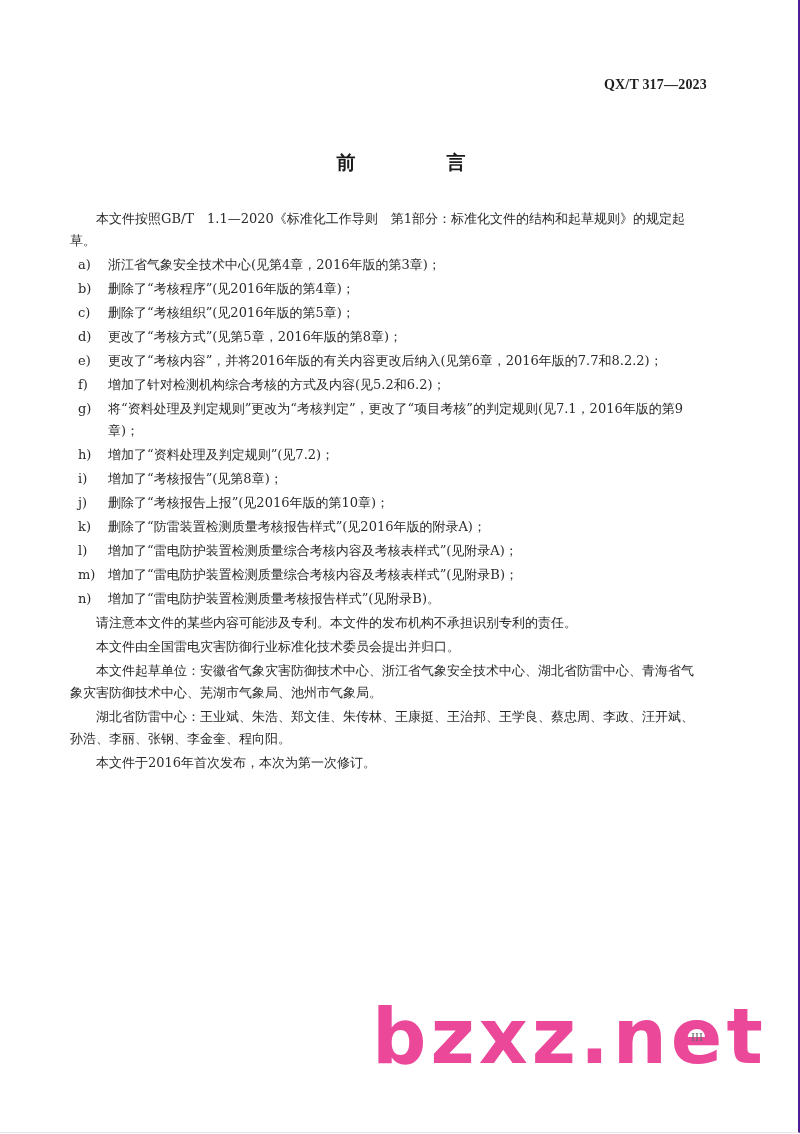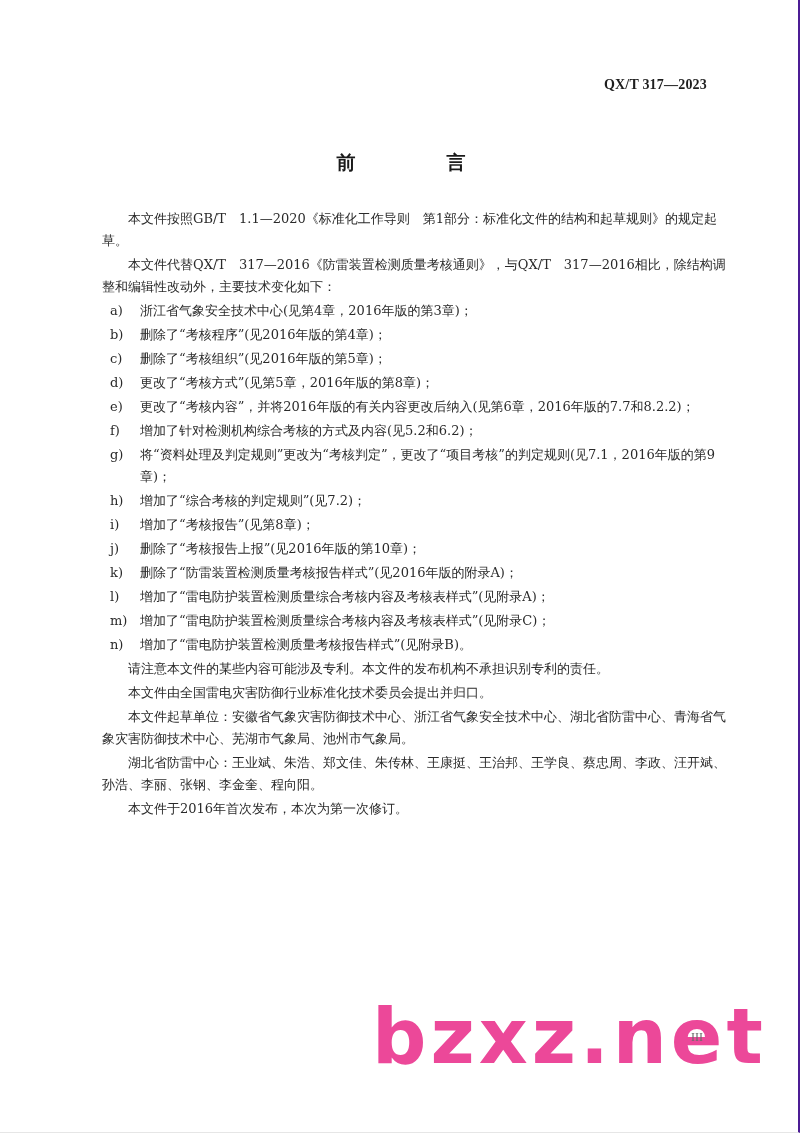--- a/index.html
+++ b/index.html
@@ -5,41 +5,40 @@
   html, body { margin: 0; padding: 0; background: #ffffff; }
   body { width: 800px; height: 1134px; position: relative; overflow: hidden;
          font-family: "DejaVu Serif", "Liberation Serif", serif; color: #2a2a2a; }
   .page { position: absolute; left: 0; top: 0; width: 798px; height: 1132px;
           border-right: 2px solid #4c1d95; border-bottom: 1px solid #e6e6e6; background: #fff; }
   .doc-id { position: absolute; right: 91px; top: 77px; font-family: "Liberation Serif", serif;
             font-weight: bold; font-size: 14px; color: #1e1e1e; letter-spacing: 0.2px; }
   .title { position: absolute; left: 0; right: 0; top: 150px; text-align: center;
            font-family: "DejaVu Sans", sans-serif; font-weight: bold; font-size: 19px; color: #1a1a1a;
            letter-spacing: 36px; padding-left: 40px; }
-  .body { position: absolute; left: 102px; width: 636px; top: 208px;
+  .body { position: absolute; left: 70px; width: 636px; top: 208px;
           font-size: 13px; line-height: 22px; }
   .p { text-indent: 26px; margin: 0 0 2px 0; }
   .li { display: flex; margin: 0 0 2px 0; padding-left: 8px; }
   .li .mark { width: 30px; flex: 0 0 30px; }
   .li .txt { flex: 1; }
   .watermark { position: absolute; left: 372px; top: 992px; font-family: "DejaVu Sans", sans-serif;
                font-weight: bold; font-size: 76px; color: #ec4899; letter-spacing: 4px; }
   .page-num { position: absolute; left: 691px; top: 1030px; font-family: "Liberation Serif", serif;
               font-size: 12px; color: #6a6a6a; }
 </style>
 </head>
 <body>
 
 <div class="page">
   <div class="doc-id">QX/T  317—2023</div>
   <div class="title">前　言</div>
 
   <div class="body">
     <p class="p">本文件按照GB/T　1.1—2020《标准化工作导则　第1部分：标准化文件的结构和起草规则》的规定起草。</p>
-    <p class="p">本文件代替QX/T　317—2016《防雷装置检测质量考核通则》，与QX/T　317—2016相比，除结构调整和编辑性改动外，主要技术变化如下：</p>
 
     <div>
       <div class="li">
           <span class="mark">a)</span>
           <span class="txt">浙江省气象安全技术中心(见第4章，2016年版的第3章)；</span>
         </div>
       <div class="li">
           <span class="mark">b)</span>
           <span class="txt">删除了“考核程序”(见2016年版的第4章)；</span>
         </div>
@@ -58,41 +57,41 @@
       <div class="li">
           <span class="mark">f)</span>
           <span class="txt">增加了针对检测机构综合考核的方式及内容(见5.2和6.2)；</span>
         </div>
       <div class="li">
           <span class="mark">g)</span>
           <span class="txt">将“资料处理及判定规则”更改为“考核判定”，更改了“项目考核”的判定规则(见7.1，2016年版的第9章)；</span>
         </div>
       <div class="li">
           <span class="mark">h)</span>
-          <span class="txt">增加了“综合考核的判定规则”(见7.2)；</span>
+          <span class="txt">增加了“资料处理及判定规则”(见7.2)；</span>
         </div>
       <div class="li">
           <span class="mark">i)</span>
           <span class="txt">增加了“考核报告”(见第8章)；</span>
         </div>
       <div class="li">
           <span class="mark">j)</span>
           <span class="txt">删除了“考核报告上报”(见2016年版的第10章)；</span>
         </div>
       <div class="li">
           <span class="mark">k)</span>
           <span class="txt">删除了“防雷装置检测质量考核报告样式”(见2016年版的附录A)；</span>
         </div>
       <div class="li">
           <span class="mark">l)</span>
           <span class="txt">增加了“雷电防护装置检测质量综合考核内容及考核表样式”(见附录A)；</span>
         </div>
       <div class="li">
           <span class="mark">m)</span>
-          <span class="txt">增加了“雷电防护装置检测质量综合考核内容及考核表样式”(见附录C)；</span>
+          <span class="txt">增加了“雷电防护装置检测质量综合考核内容及考核表样式”(见附录B)；</span>
         </div>
       <div class="li">
           <span class="mark">n)</span>
           <span class="txt">增加了“雷电防护装置检测质量考核报告样式”(见附录B)。</span>
         </div>
     </div>
 
     <p class="p">请注意本文件的某些内容可能涉及专利。本文件的发布机构不承担识别专利的责任。</p>
     <p class="p">本文件由全国雷电灾害防御行业标准化技术委员会提出并归口。</p>
     <p class="p">本文件起草单位：安徽省气象灾害防御技术中心、浙江省气象安全技术中心、湖北省防雷中心、青海省气象灾害防御技术中心、芜湖市气象局、池州市气象局。</p>

